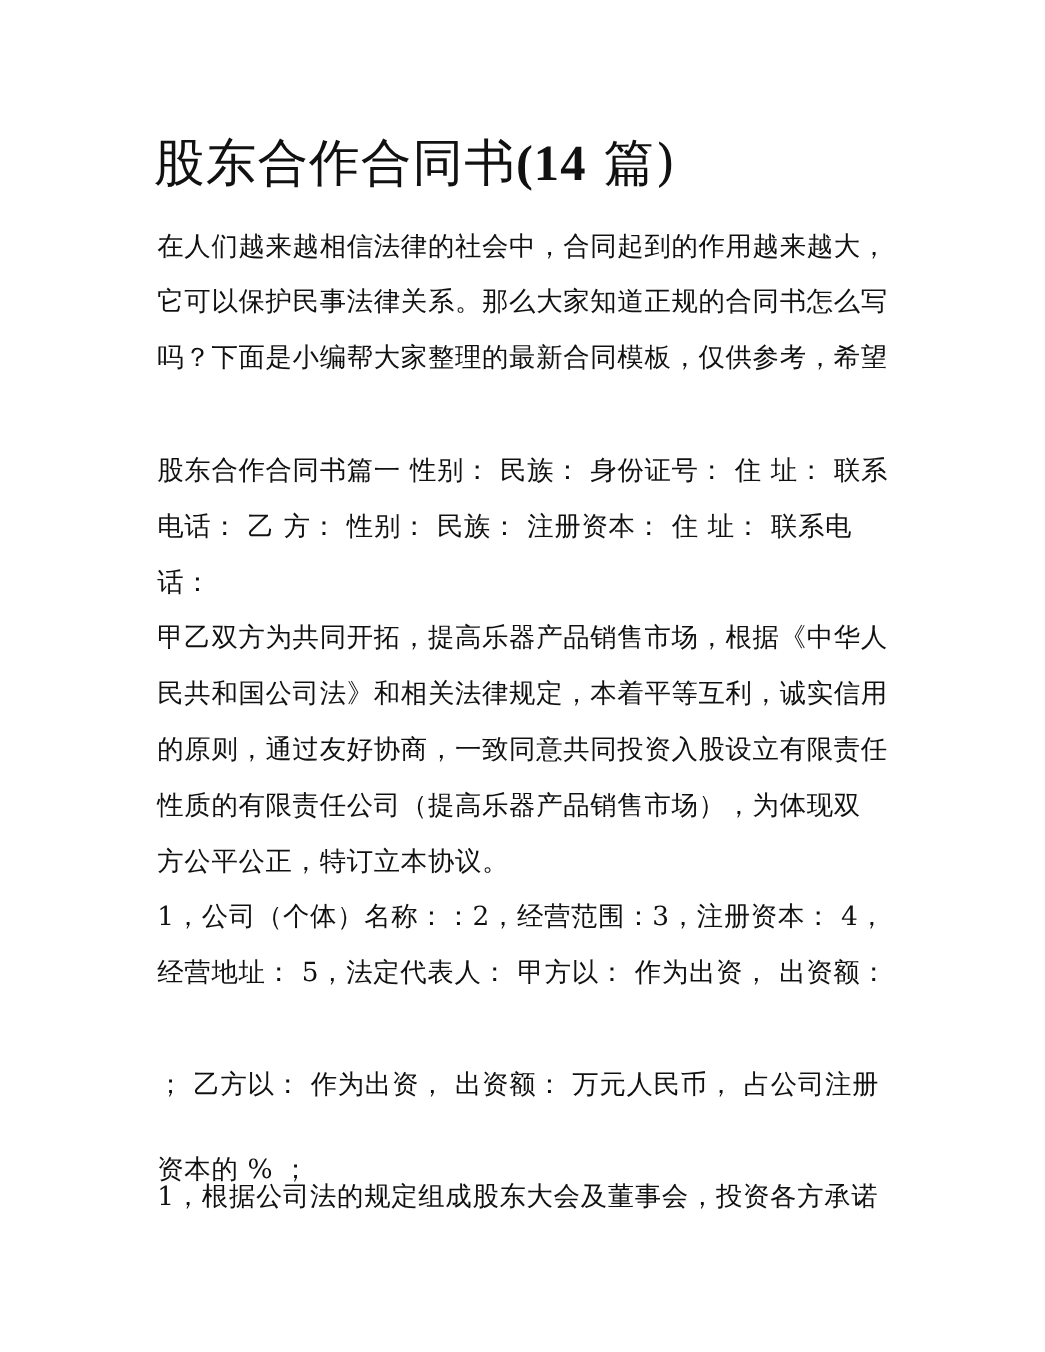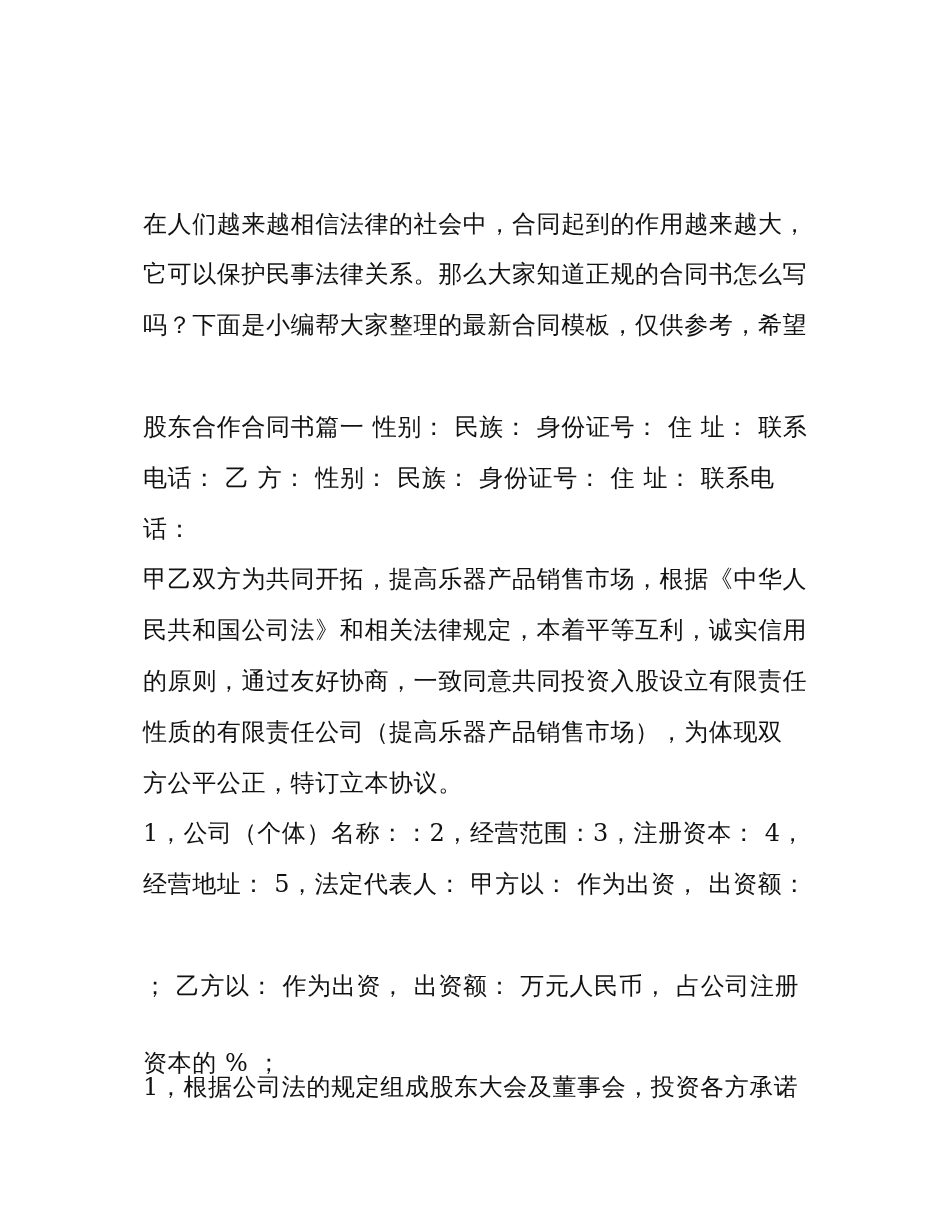--- a/index.html
+++ b/index.html
@@ -45,27 +45,28 @@
       font-size: 24px;
       line-height: 30px;
       white-space: nowrap;
       letter-spacing: 0.6px;
     }
   </style>
 </head>
 <body>
 
 <div class="page">
+  <h1 class="title"><span>股东合作合同书</span><span class="num">(14</span><span> 篇)</span></h1>
 
   <p class="line" style="top:206px">在人们越来越相信法律的社会中，合同起到的作用越来越大，</p>
   <p class="line" style="top:256px">它可以保护民事法律关系。那么大家知道正规的合同书怎么写</p>
   <p class="line" style="top:307px">吗？下面是小编帮大家整理的最新合同模板，仅供参考，希望</p>
 
   <p class="line" style="top:409px">股东合作合同书篇一 性别： 民族： 身份证号： 住 址： 联系</p>
-  <p class="line" style="top:460px">电话： 乙 方： 性别： 民族： 身份证号： 住 址： 联系电</p>
+  <p class="line" style="top:460px">电话： 乙 方： 性别： 民族： 注册资本： 住 址： 联系电</p>
   <p class="line" style="top:511px">话：</p>
 
   <p class="line" style="top:561px">甲乙双方为共同开拓，提高乐器产品销售市场，根据《中华人</p>
   <p class="line" style="top:612px">民共和国公司法》和相关法律规定，本着平等互利，诚实信用</p>
   <p class="line" style="top:663px">的原则，通过友好协商，一致同意共同投资入股设立有限责任</p>
   <p class="line" style="top:714px">性质的有限责任公司（提高乐器产品销售市场），为体现双</p>
   <p class="line" style="top:765px">方公平公正，特订立本协议。</p>
 
   <p class="line" style="top:815px">1，公司（个体）名称：：2，经营范围：3，注册资本： 4，</p>
   <p class="line" style="top:866px">经营地址： 5，法定代表人： 甲方以： 作为出资， 出资额：</p>

